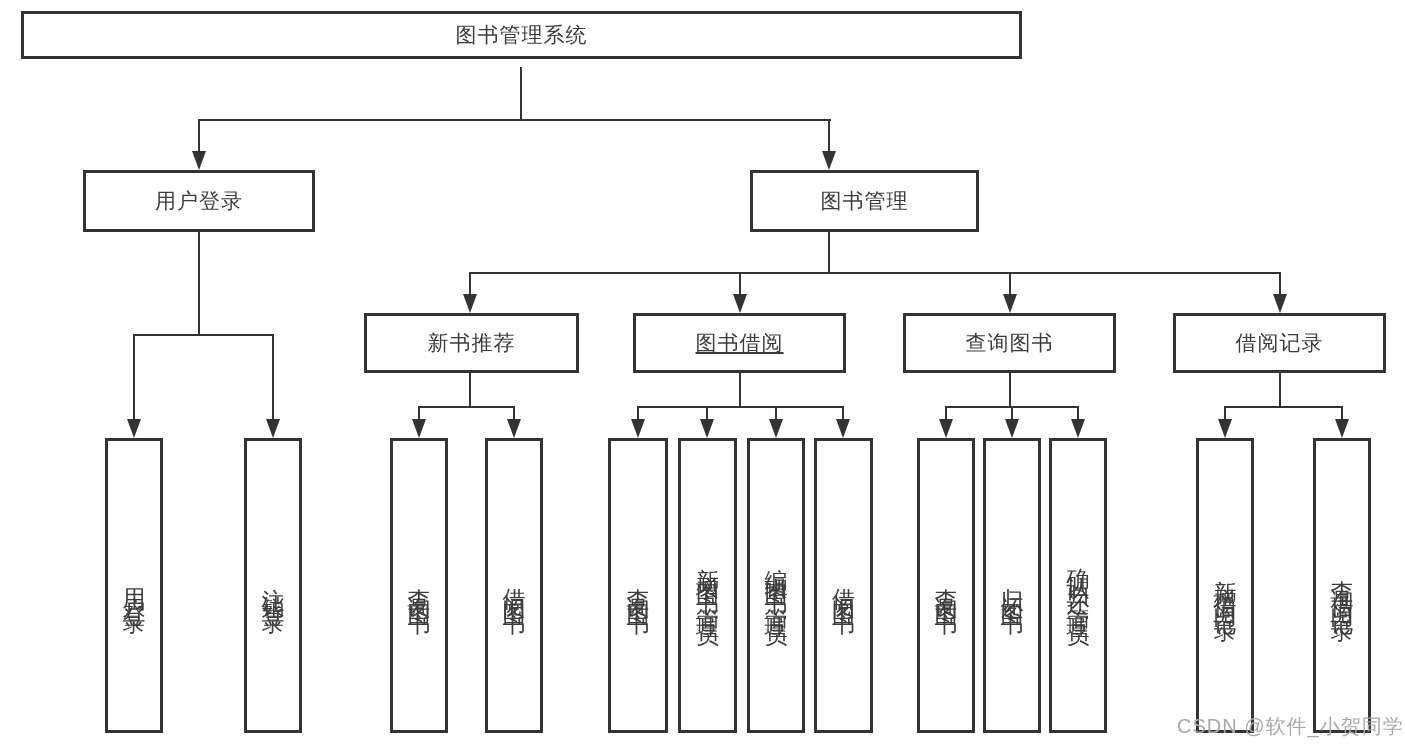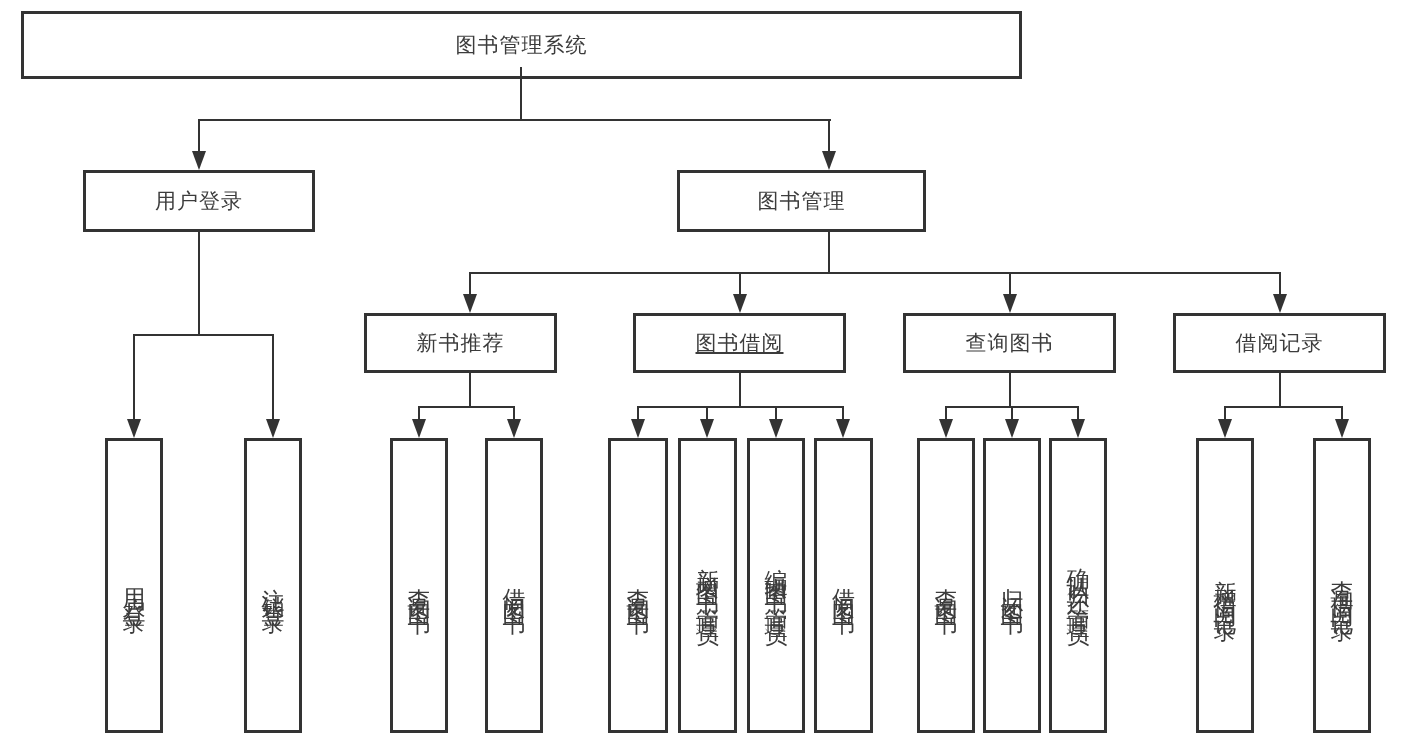--- a/index.html
+++ b/index.html
@@ -48,35 +48,35 @@
     letter-spacing:1px;
     white-space:nowrap;
     z-index:10;
   }
 </style>
 </head>
 <body>
 
 <div class="canvas">
 
-  <div class="box" style="left:21px; top:11px; width:1001px; height:68px;">
+  <div class="box" style="left:21px; top:11px; width:1001px; height:48px;">
     <span>图书管理系统</span>
   </div>
 
   <div class="vline" style="left:520px; top:67px; height:54px;"></div>
   <div class="hline" style="left:198px; top:119px; width:633px;"></div>
   <div class="vline" style="left:198px; top:119px; height:33px;"></div>
   <div class="arrow" style="left:192px; top:151px;"></div>
   <div class="vline" style="left:828px; top:119px; height:33px;"></div>
   <div class="arrow" style="left:822px; top:151px;"></div>
 
   <div class="box" style="left:83px; top:170px; width:232px; height:62px;">
     <span>用户登录</span>
   </div>
-  <div class="box" style="left:677px; top:170px; width:249px; height:62px;">
+  <div class="box" style="left:750px; top:170px; width:229px; height:62px;">
     <span>图书管理</span>
   </div>
 
   <div class="vline" style="left:198px; top:231px; height:105px;"></div>
   <div class="hline" style="left:133px; top:334px; width:141px;"></div>
   <div class="vline" style="left:133px; top:334px; height:85px;"></div>
   <div class="arrow" style="left:127px; top:419px;"></div>
   <div class="vline" style="left:272px; top:334px; height:85px;"></div>
   <div class="arrow" style="left:266px; top:419px;"></div>
 
@@ -84,21 +84,21 @@
   <div class="hline" style="left:469px; top:272px; width:811px;"></div>
   <div class="vline" style="left:469px; top:272px; height:23px;"></div>
   <div class="arrow" style="left:463px; top:294px;"></div>
   <div class="vline" style="left:739px; top:272px; height:23px;"></div>
   <div class="arrow" style="left:733px; top:294px;"></div>
   <div class="vline" style="left:1009px; top:272px; height:23px;"></div>
   <div class="arrow" style="left:1003px; top:294px;"></div>
   <div class="vline" style="left:1279px; top:272px; height:23px;"></div>
   <div class="arrow" style="left:1273px; top:294px;"></div>
 
-  <div class="box" style="left:364px; top:313px; width:193px; height:60px;">
+  <div class="box" style="left:364px; top:313px; width:215px; height:60px;">
     <span>新书推荐</span>
   </div>
   <div class="box" style="left:633px; top:313px; width:213px; height:60px;text-decoration:underline;">
     <span>图书借阅</span>
   </div>
   <div class="box" style="left:903px; top:313px; width:213px; height:60px;">
     <span>查询图书</span>
   </div>
   <div class="box" style="left:1173px; top:313px; width:213px; height:60px;">
     <span>借阅记录</span>
@@ -175,14 +175,15 @@
     <span>确认归还（管理员）</span>
   </div>
 
   <div class="box vbox" style="left:1196px; top:438px; width:58px; height:295px;">
     <span>新增借阅记录</span>
   </div>
   <div class="box vbox" style="left:1313px; top:438px; width:58px; height:295px;">
     <span>查询借阅记录</span>
   </div>
 
+  <div class="watermark">CSDN @软件_小贺同学</div>
 
 </div>
 
 </body></html>

